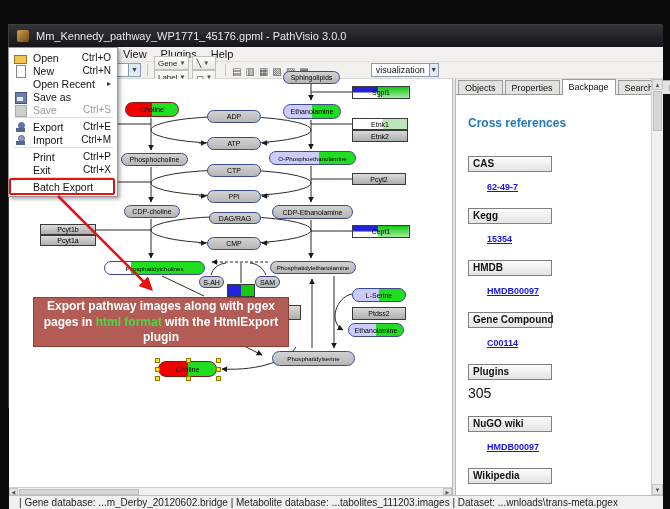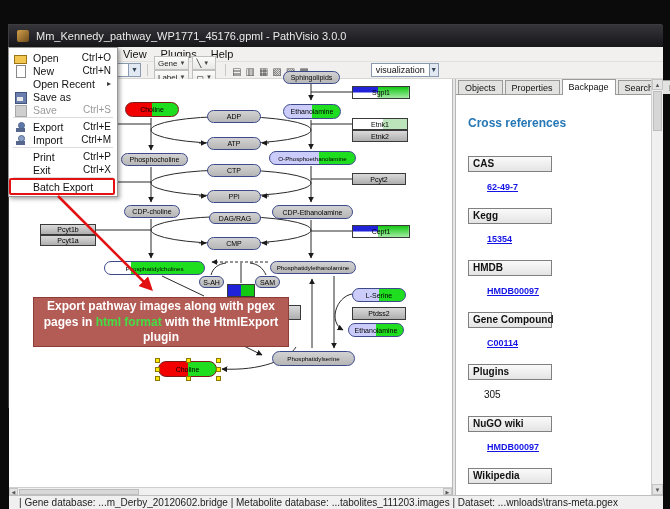--- a/index.html
+++ b/index.html
@@ -36,21 +36,21 @@
   
   .sidepanel{position:absolute;left:447px;top:54px;width:207px;height:416px;background:#ffffff;}
   .tabs{position:absolute;left:0;top:0;width:195px;height:16px;display:flex;align-items:flex-end;background:#ececea;border-bottom:1px solid #9a9a9a;}
   .tab{font-size:9px;color:#111;padding:2px 6px;border:1px solid #9a9a9a;border-bottom:none;background:#e2e2e0;margin-left:2px;height:14px;white-space:nowrap;}
   .tab.active{background:#ffffff;height:16px;position:relative;top:1px;margin-top:48px;}
   .bp-content{position:absolute;left:0;top:17px;width:195px;height:399px;padding:20px 0 0 12px;overflow:hidden;}
   .bp-heading{font-size:12px;font-weight:bold;margin-bottom:26px;}
   .bp-section{margin-bottom:14px;}
   .bp-title-box{width:84px;height:16px;border:1px solid #808080;background:linear-gradient(#fafafa,#e4e4e4);font-size:10px;font-weight:bold;color:#111;padding:1px 4px;margin-bottom:4px;white-space:nowrap;}
   .bp-link{font-size:9px;font-weight:bold;color:#1414e6;text-decoration:underline;margin-left:19px;display:inline-block;margin-bottom:0;}
-  .bp-plain{font-size:10px;color:#111;margin-left:16px;display:inline-block;}
+  .bp-plain{font-size:14px;color:#111;margin-left:0;display:inline-block;}
   .vscroll{position:absolute;right:0;top:0;width:12px;height:416px;background:#f0f0f0;border-left:1px solid #cfcfcf;}
   .vs-arrow{width:11px;height:11px;font-size:6px;line-height:11px;text-align:center;color:#555;background:#e4e4e4;border:1px solid #c4c4c4;}
   .vs-down{position:absolute;bottom:0;}
   .vs-thumb{position:absolute;left:1px;top:12px;width:9px;height:40px;background:#d6d6d6;border:1px solid #bdbdbd;}
   
   .statusbar{position:absolute;left:0;top:470px;width:654px;height:14px;background:#f0f0f0;border-top:1px solid #c0c0c0;font-size:10px;color:#222;padding:1px 0 0 10px;white-space:nowrap;}
   
   #edges{position:absolute;left:0;top:0;z-index:14;pointer-events:none;}
   #nodes{position:absolute;left:0;top:0;width:670px;height:509px;z-index:16;pointer-events:none;}
   .node{position:absolute;display:flex;align-items:center;justify-content:center;font-size:7px;color:#000;white-space:nowrap;pointer-events:auto;}

